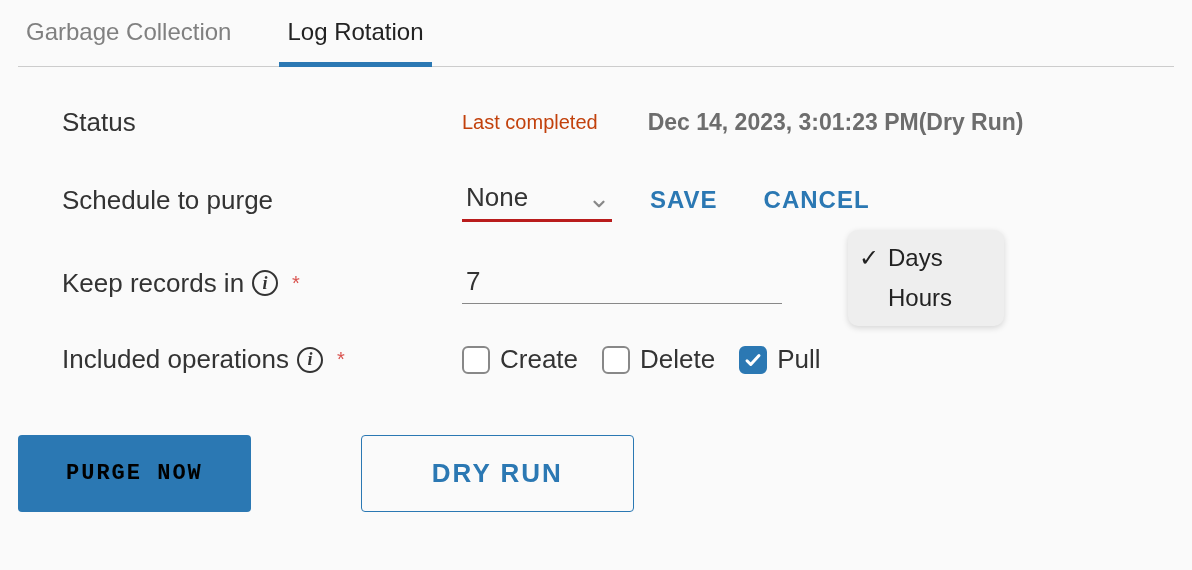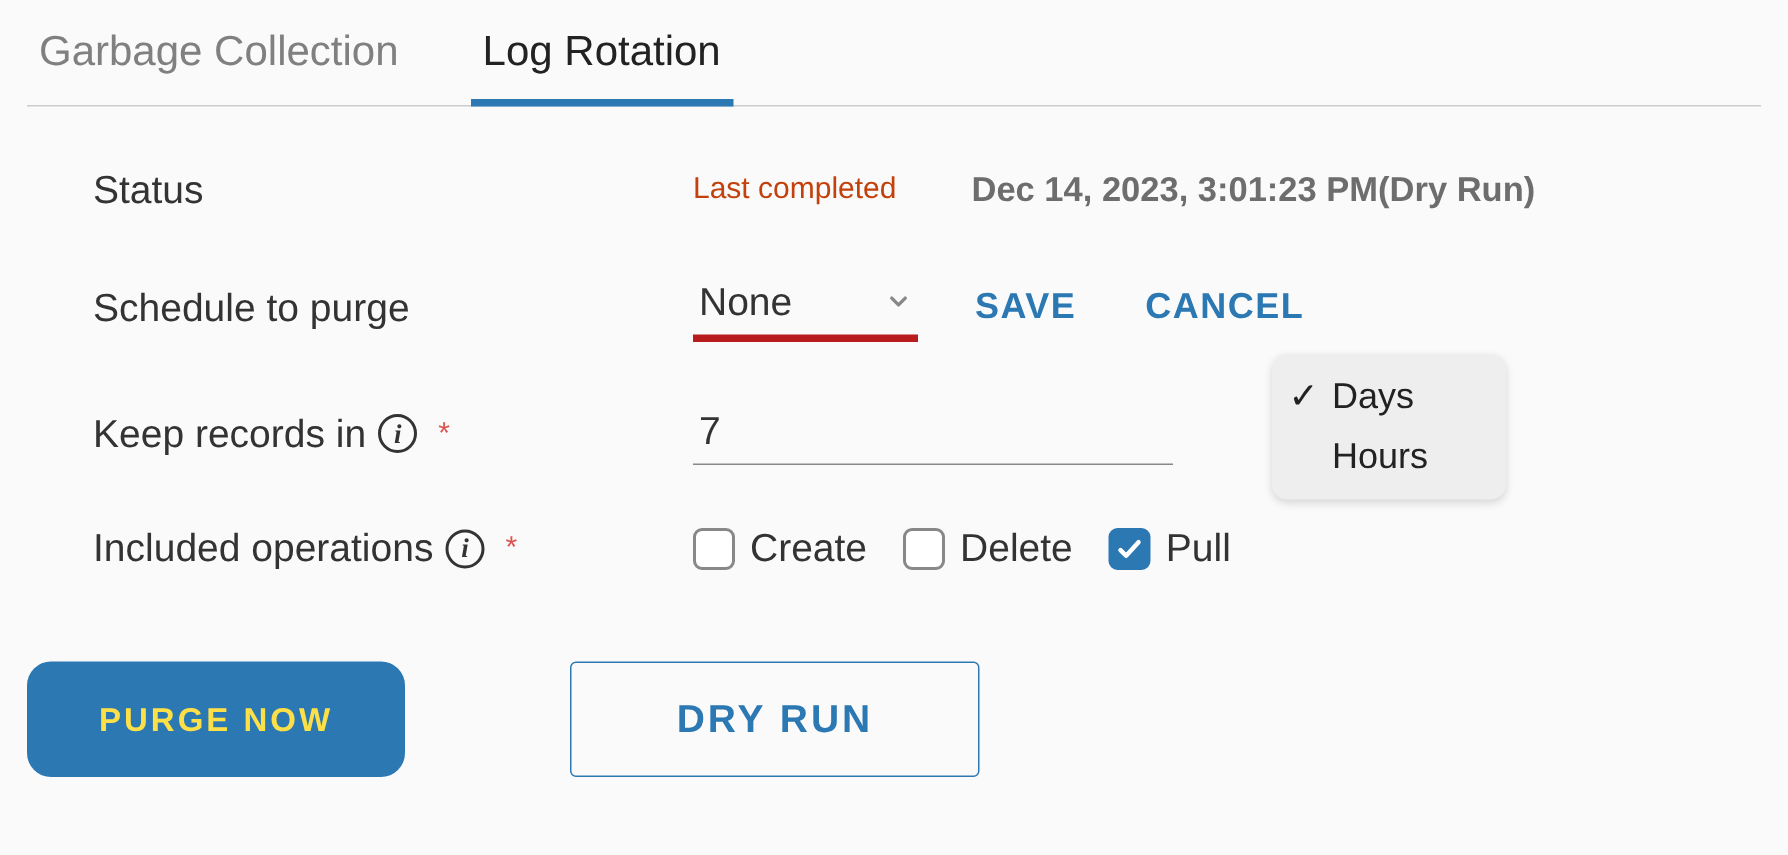--- a/index.html
+++ b/index.html
@@ -13,21 +13,21 @@
   .page {
     padding: 10px 18px 0 18px;
   }
   .tabs {
     display: flex;
     gap: 40px;
     border-bottom: 1px solid #ccc;
     align-items: flex-end;
   }
   .tab {
-    font-size: 28px;
+    font-size: 24px;
     padding: 8px 8px 20px 8px;
     color: #808080;
     cursor: pointer;
     position: relative;
     text-align: center;
   }
   .tab.active {
     color: #222;
   }
   .tab.active::after {
@@ -70,24 +70,24 @@
   }
   .status-value {
     font-size: 23px;
     color: #6d6d6d;
     margin-left: 20px;
     font-weight: bold;
   }
 
   .select {
     display: flex;
-    align-items: flex-start;
+    align-items: center;
     justify-content: space-between;
     min-width: 150px;
-    border-bottom: 5px solid #b91c1c;
+    border-bottom: 3px solid #b91c1c;
     padding: 4px 4px 6px 4px;
     font-size: 26px;
     color: #333;
     cursor: pointer;
     gap: 18px;
   }
   .chevron-down {
     width: 18px; height: 18px;
     display: inline-block;
   }
@@ -184,28 +184,29 @@
     text-align: center;
   }
 
   .button-row {
     display: flex;
     gap: 110px;
     margin-top: 60px;
   }
   .btn-primary {
     background: #2b78b3;
-    color: #fde047;
+    color: #000000;
     font-size: 22px;
     font-weight: 600;
     letter-spacing: 2px;
     border: none;
-    border-radius: 16px;
+    border-radius: 4px;
     padding: 22px 48px;
     cursor: pointer;
+    font-family: Liberation Mono, monospace;
   }
   .btn-secondary {
     background: #fafafa;
     color: #2b78b3;
     font-size: 26px;
     font-weight: 600;
     letter-spacing: 2px;
     border: 1px solid #2b78b3;
     border-radius: 4px;
     padding: 22px 70px;

